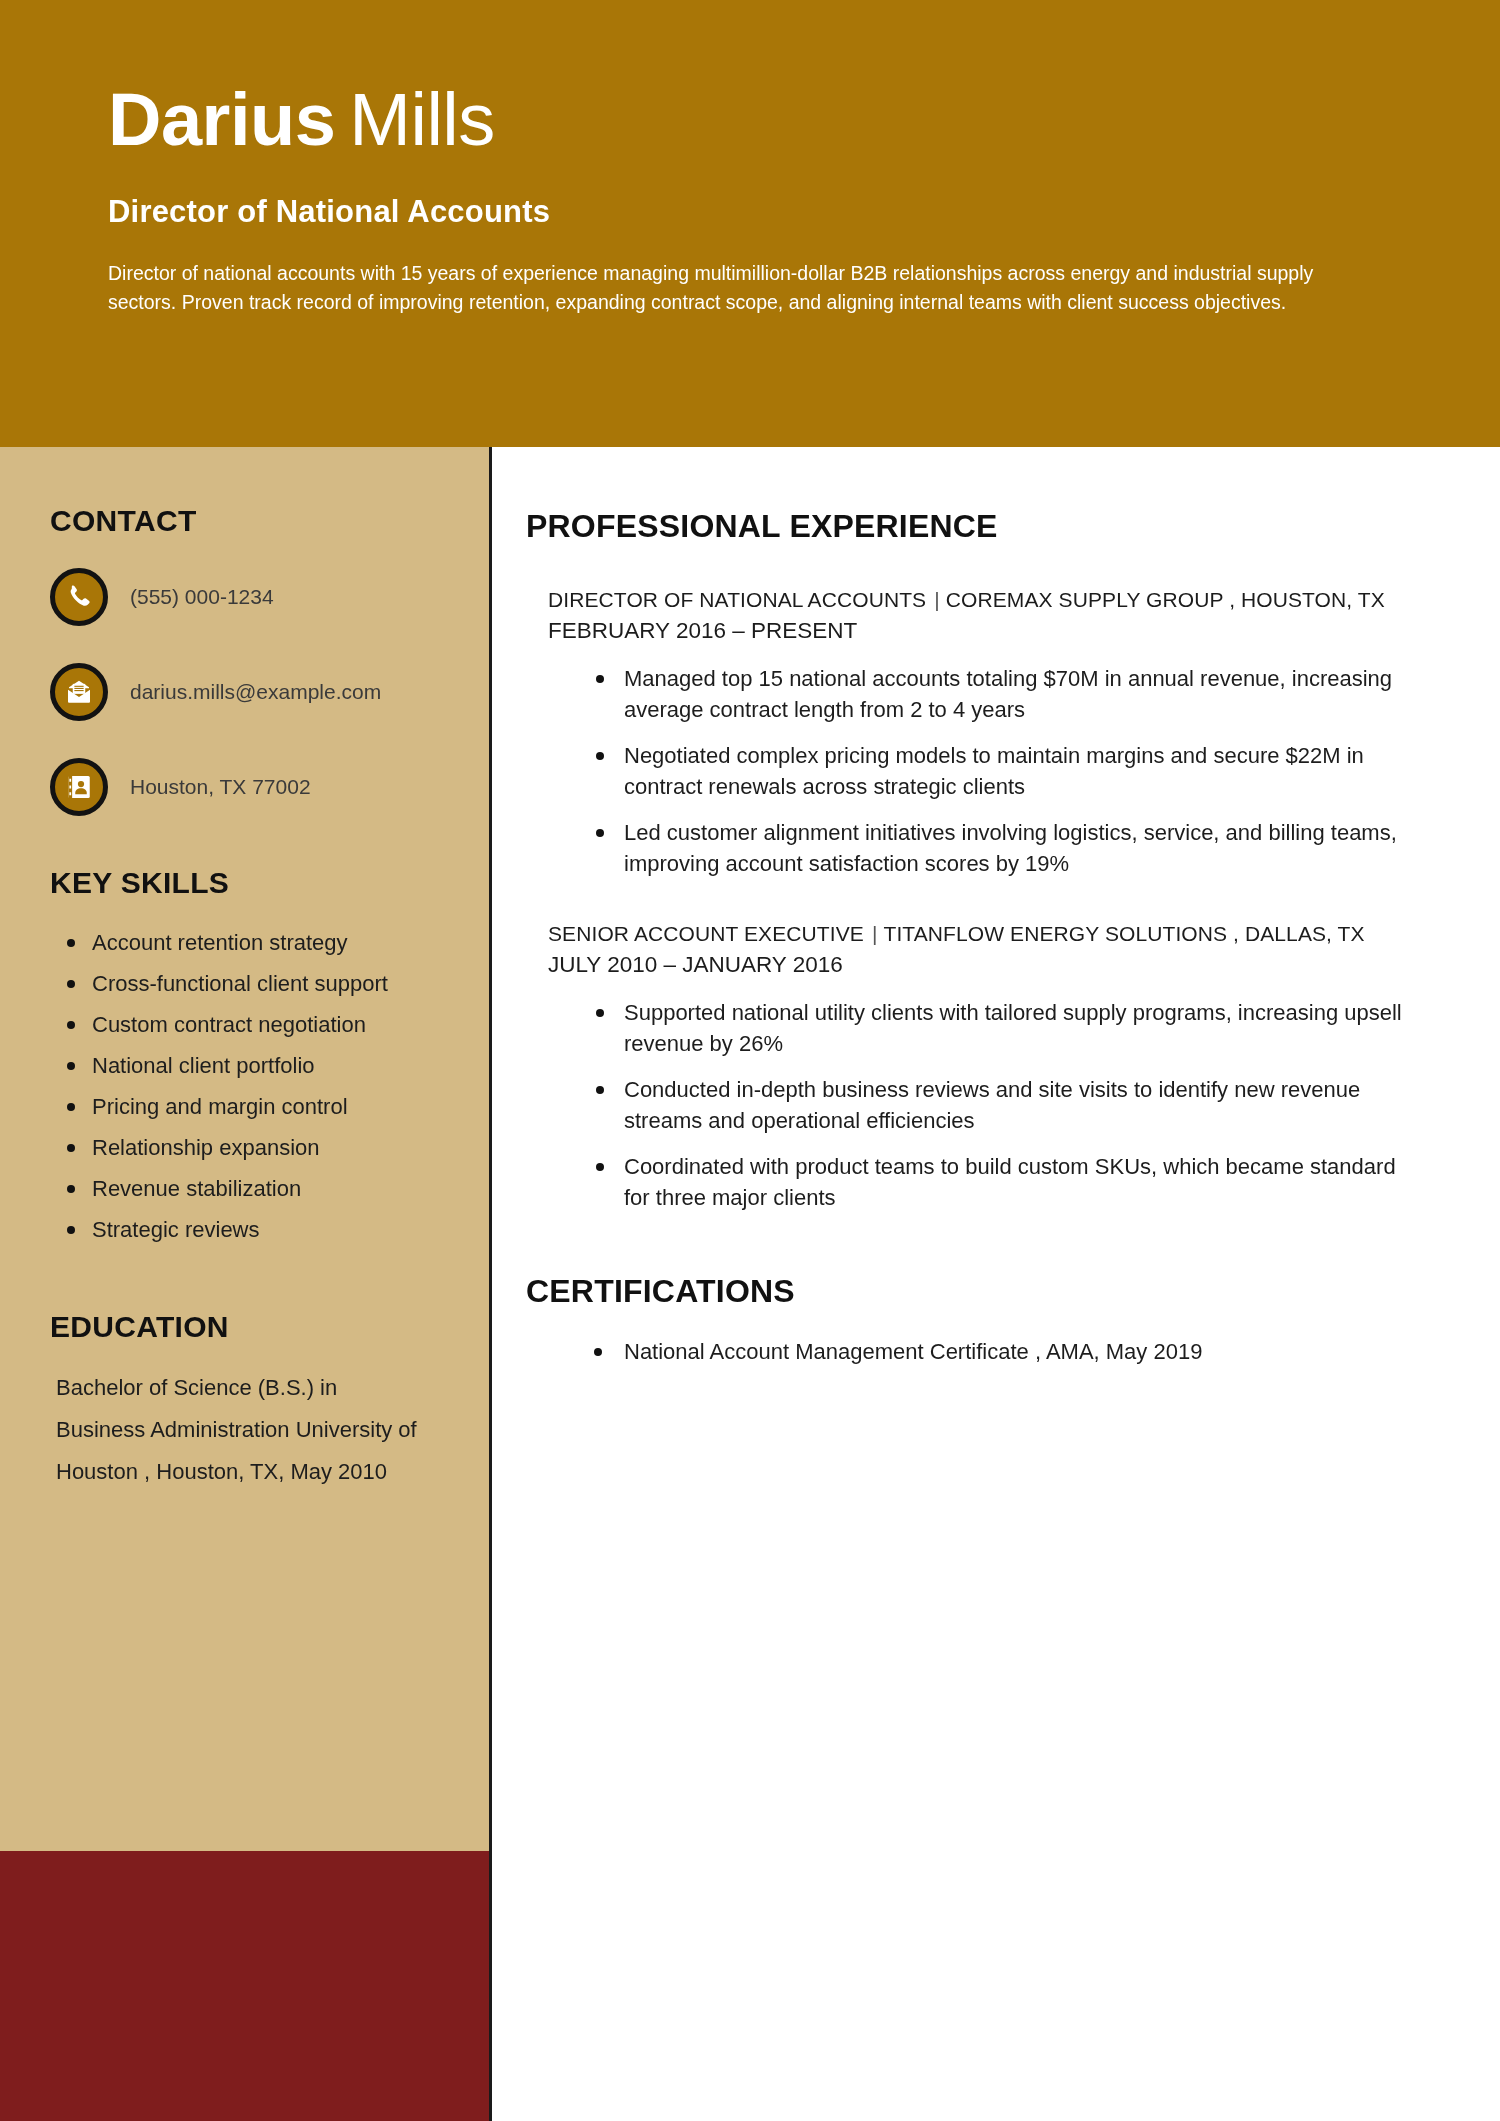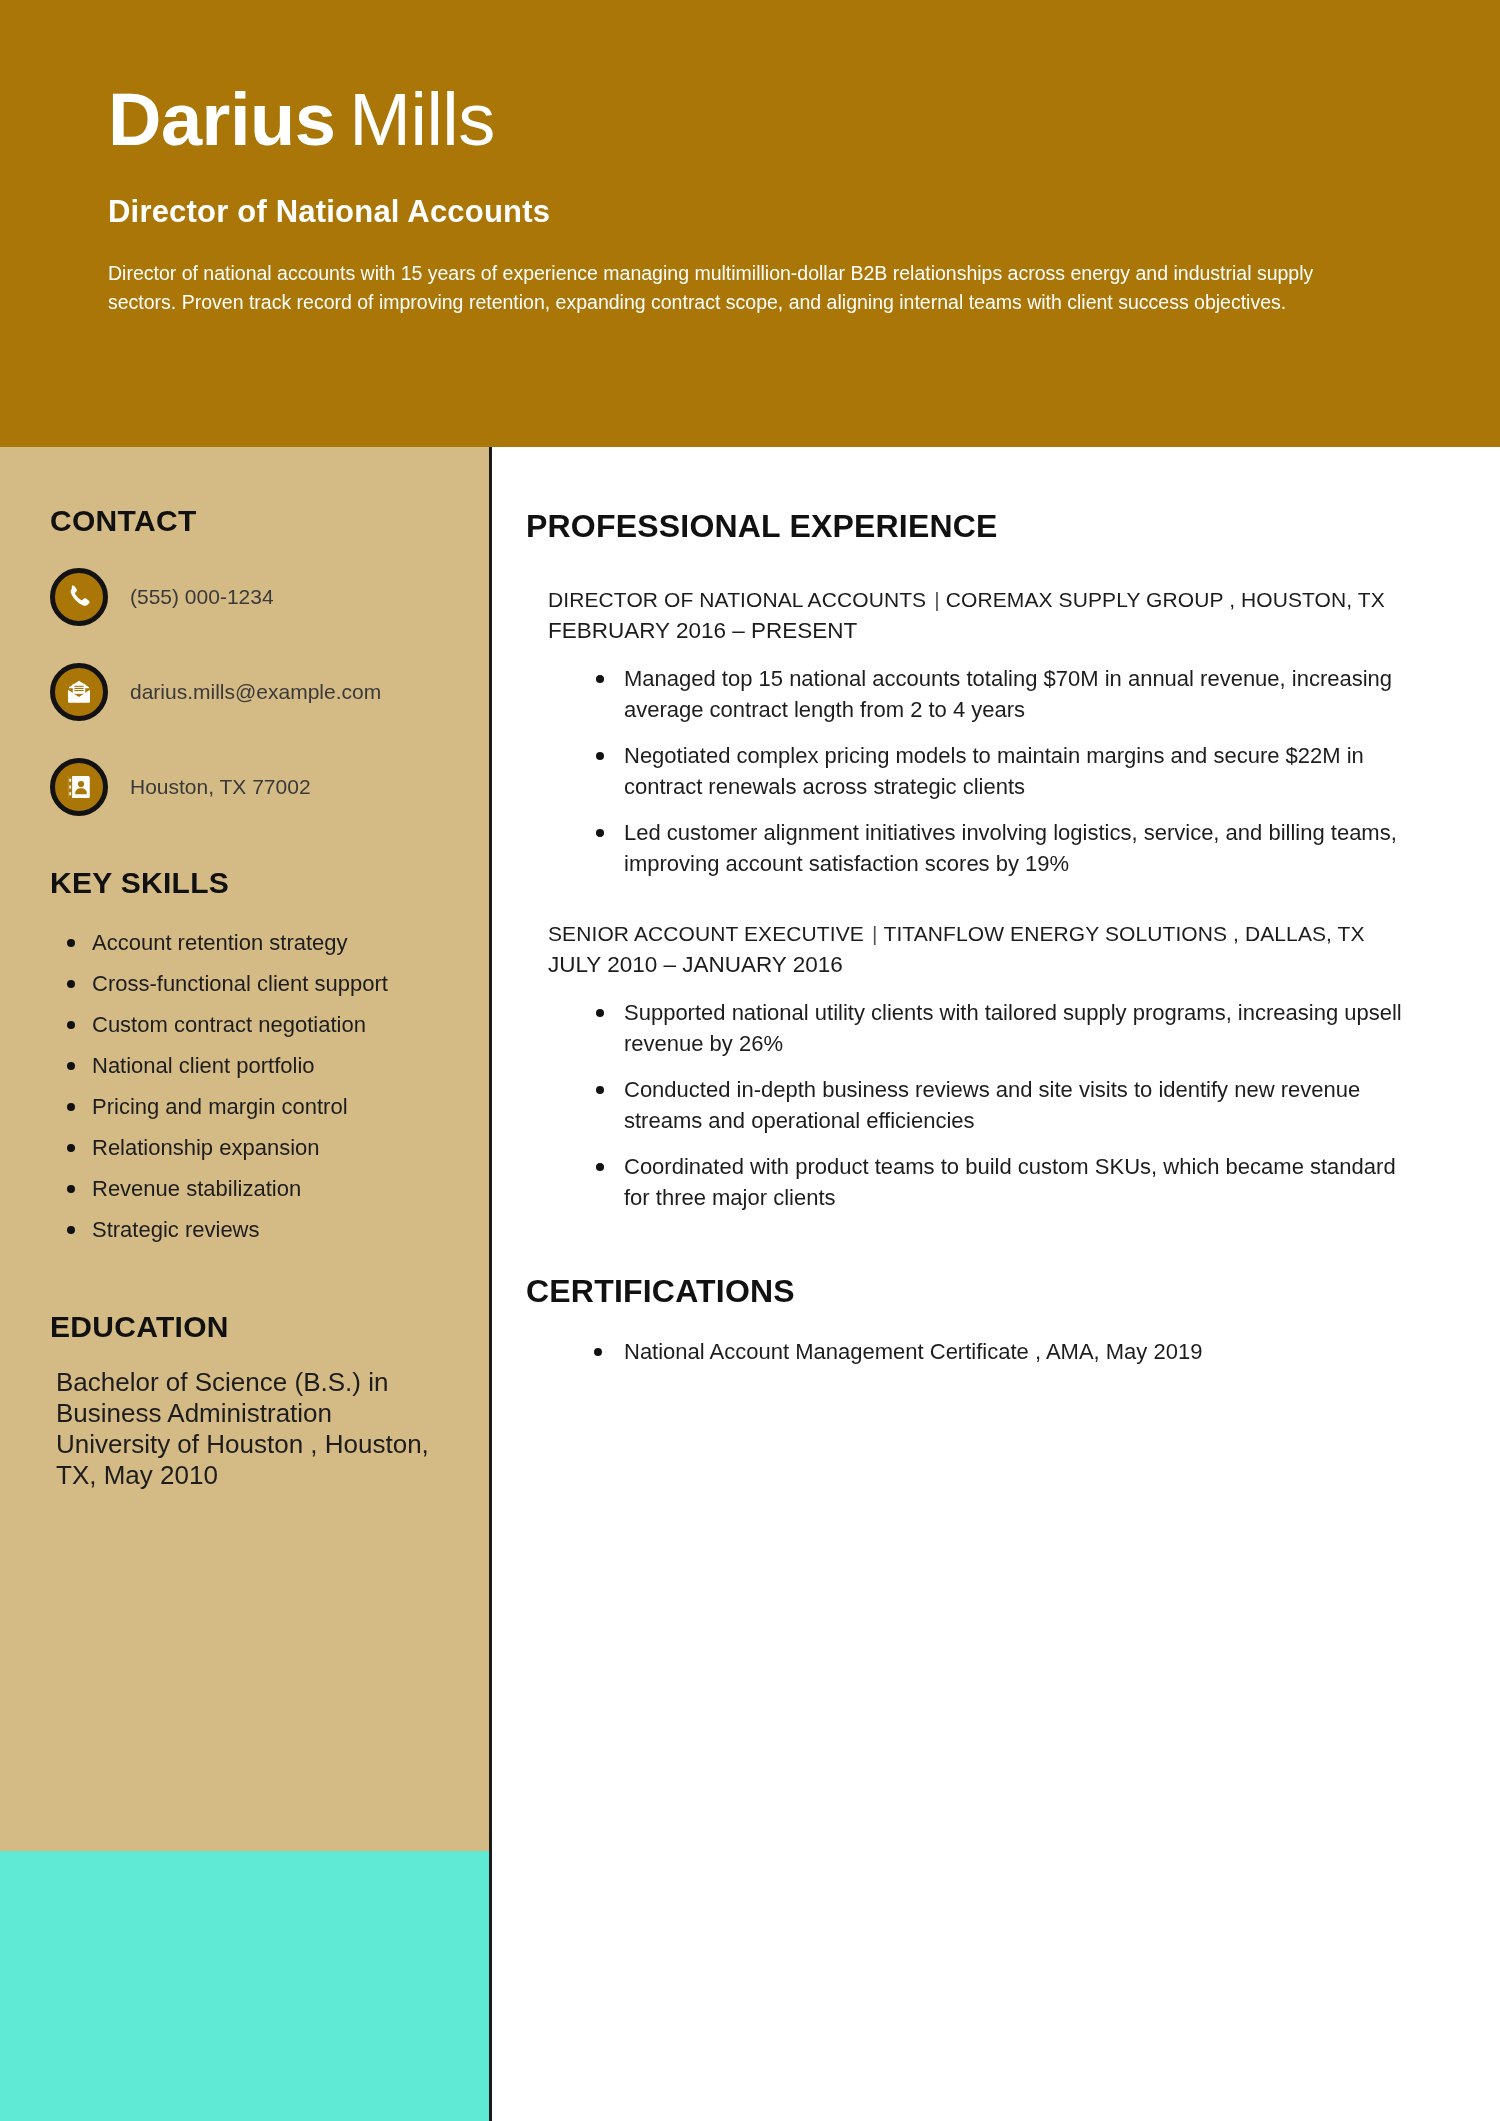--- a/index.html
+++ b/index.html
@@ -8,21 +8,21 @@
     width: 1500px;
     height: 2121px;
     background: #ffffff;
     font-family: "Liberation Sans", sans-serif;
   }
 
   #resume {
     position: relative;
     width: 1500px;
     height: 2121px;
-    background: #5eead4;
+    background: #7f1d1d;
     overflow: hidden;
   }
 
   
   .header {
     position: absolute;
     top: 0; left: 0;
     width: 1500px;
     height: 447px;
     background: #A97607;
@@ -129,22 +129,22 @@
     position: absolute;
     left: 17px; top: 17px;
     width: 8px; height: 8px;
     border-radius: 50%;
     background: #111111;
   }
 
   
   .edu-block {
     margin-top: 23px;
-    font-size: 26px;
-    line-height: 31px;
+    font-size: 22px;
+    line-height: 42px;
     color: #1d1d1d;
     width: 380px;
     padding-left: 6px;
   }
 
   
   .main {
     position: absolute;
     top: 447px;
     left: 492px;

